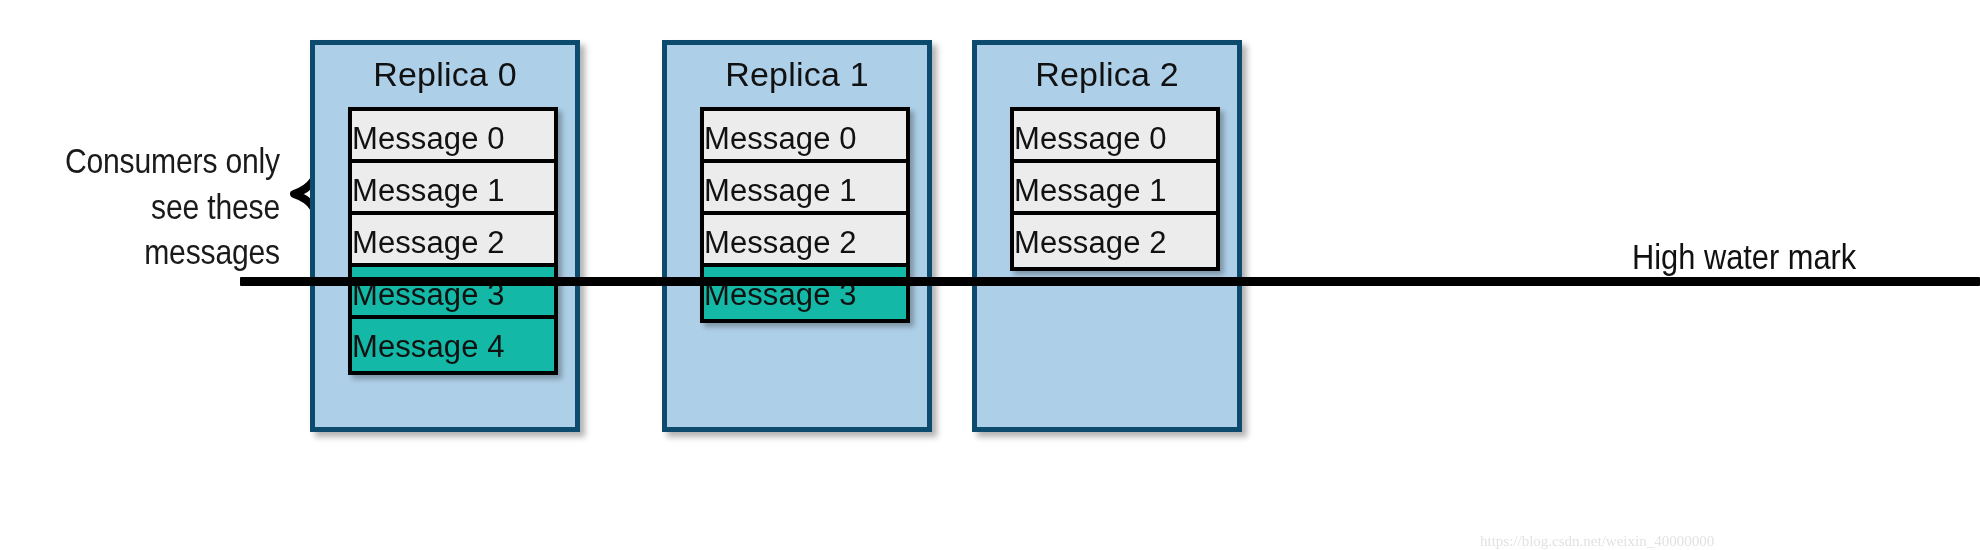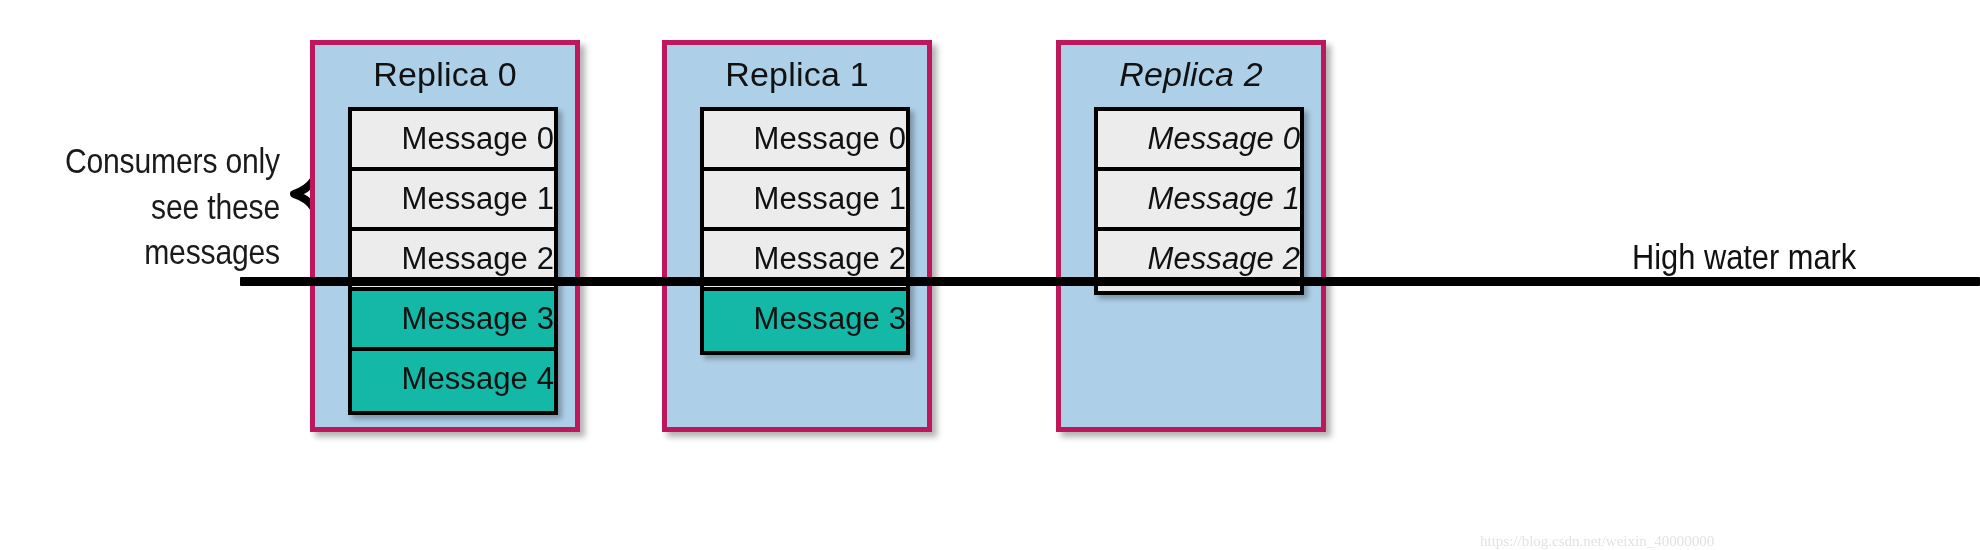--- a/index.html
+++ b/index.html
@@ -47,21 +47,21 @@
   }
   #brace svg { display: block; width: 100%; height: 100%; }
 
   
   .replica {
     position: absolute;
     top: 40px;
     width: 270px;
     height: 392px;
     background: #aecfe8;
-    border: 5px solid #be185d;
+    border: 5px solid #0c4a6e;
     box-sizing: border-box;
     box-shadow: 5px 5px 6px rgba(0,0,0,0.30);
   }
   .replica-title {
     position: absolute;
     top: 10px;
     left: 0;
     right: 0;
     text-align: center;
     font-size: 34px;
@@ -74,23 +74,23 @@
     position: absolute;
     top: 62px;
     left: 33px;
     width: 202px;
     border: 4px solid #000000;
     box-sizing: content-box;
     box-shadow: 4px 4px 5px rgba(0,0,0,0.28);
     background: #ececec;
   }
   .msg {
-    height: 60px;
+    height: 52px;
     line-height: 56px;
-    text-align: right;
+    text-align: left;
     font-size: 31px;
     color: #111111;
     box-sizing: border-box;
     border-bottom: 4px solid #000000;
     font-family: "Liberation Sans", "DejaVu Sans", sans-serif;
     font-stretch: condensed;
     letter-spacing: 0.1px;
     background: #ececec;
     white-space: nowrap;
     overflow: hidden;
@@ -164,21 +164,21 @@
   <div class="replica" style="left:662px;padding-left:10px;">
     <div class="replica-title">Replica 1</div>
     <div class="msg-stack">
       <div class="msg">Message 0</div>
       <div class="msg">Message 1</div>
       <div class="msg">Message 2</div>
       <div class="msg unreplicated">Message 3</div>
     </div>
   </div>
 
-  <div class="replica" style="left:1056px;font-style:italic;">
+  <div class="replica" style="left:972px;">
     <div class="replica-title">Replica 2</div>
     <div class="msg-stack">
       <div class="msg">Message 0</div>
       <div class="msg">Message 1</div>
       <div class="msg">Message 2</div>
     </div>
   </div>
 
   <div id="hwm-line"></div>
   <div id="hwm-label">High water mark</div>

